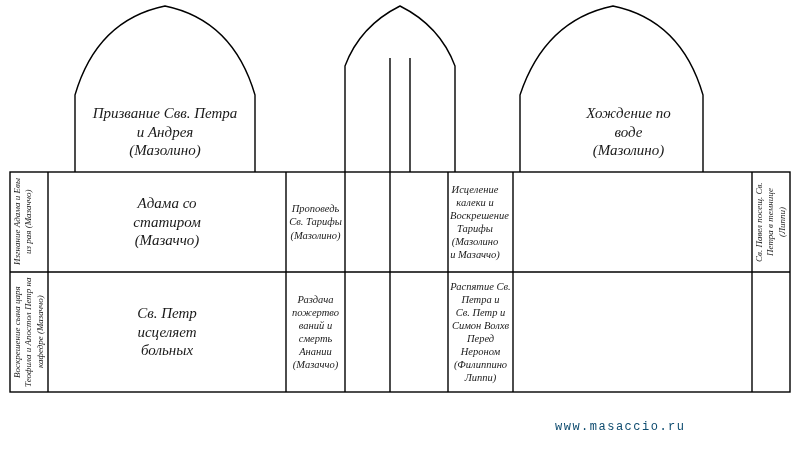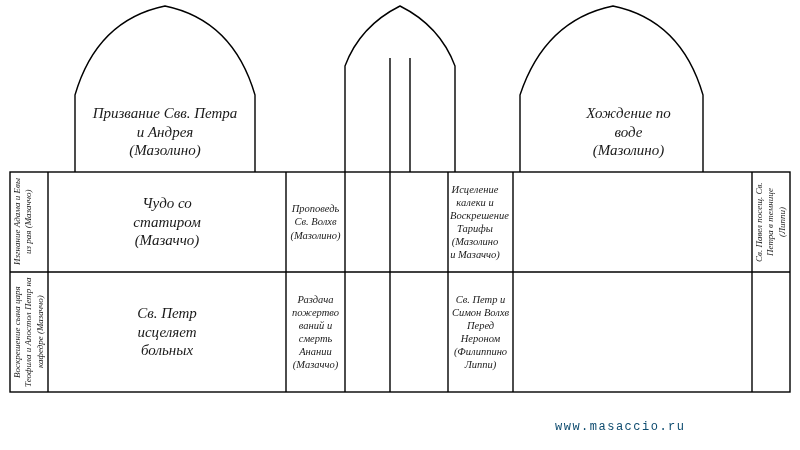--- a/index.html
+++ b/index.html
@@ -112,30 +112,30 @@
       <span>(Мазолино)</span>
     </span>
   </div>
 
   <div class="cell tiny vert" style="left:10px; top:172px; width:38px; height:100px;">
     <span>Изгнание Адама и Евы из рая (Мазаччо)</span>
   </div>
 
   <div class="cell big" style="left:48px; top:172px; width:238px; height:100px;">
     <span>
-      <span>Чудо со</span>
+      <span>Адама со</span>
       <span>статиром</span>
       <span>(Мазаччо)</span>
     </span>
   </div>
 
   <div class="cell small" style="left:286px; top:172px; width:59px; height:100px;">
     <span>
       <span>Проповедь</span>
-      <span>Св. Волхв</span>
+      <span>Св. Тарифы</span>
       <span>(Мазолино)</span>
     </span>
   </div>
 
   <div class="cell small" style="left:448px; top:172px; width:54px; height:100px;">
     <span>
       <span>Исцеление калеки и</span>
       <span>Воскрешение Тарифы</span>
       <span>(Мазолино и Мазаччо)</span>
       <span></span>
@@ -173,20 +173,21 @@
       <span>пожертво</span>
       <span>ваний и</span>
       <span>смерть</span>
       <span>Анании</span>
       <span>(Мазаччо)</span>
     </span>
   </div>
 
   <div class="cell small" style="left:448px; top:272px; width:65px; height:120px;">
     <span>
+      <span>Распятие Св. Петра и</span>
       <span>Св. Петр и Симон Волхв</span>
       <span>Перед Нероном</span>
       <span>(Филиппино Липпи)</span>
       <span></span>
       <span></span>
     </span>
   </div>
 
   <div class="cell mid" style="left:513px; top:272px; width:239px; height:120px;">
     <span>

